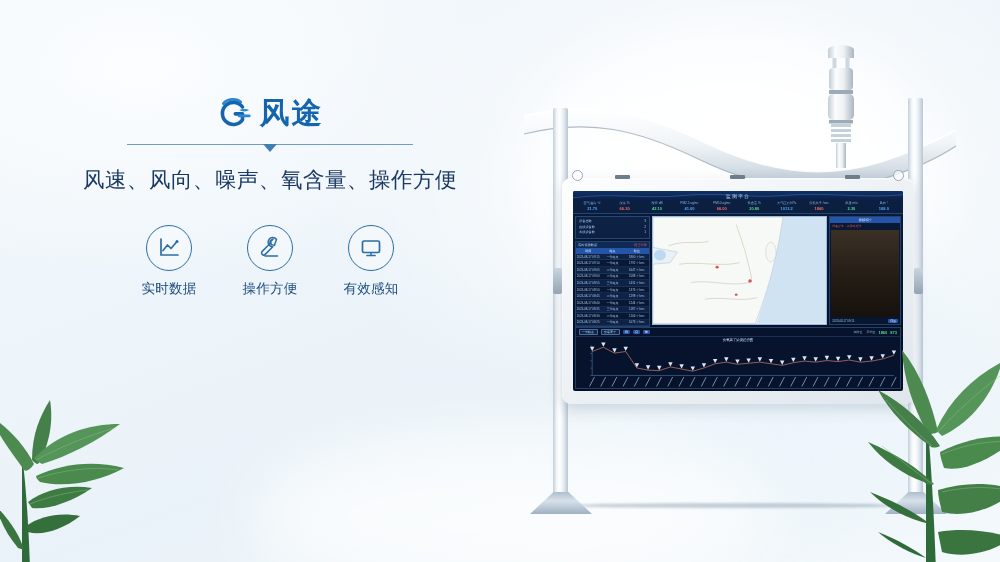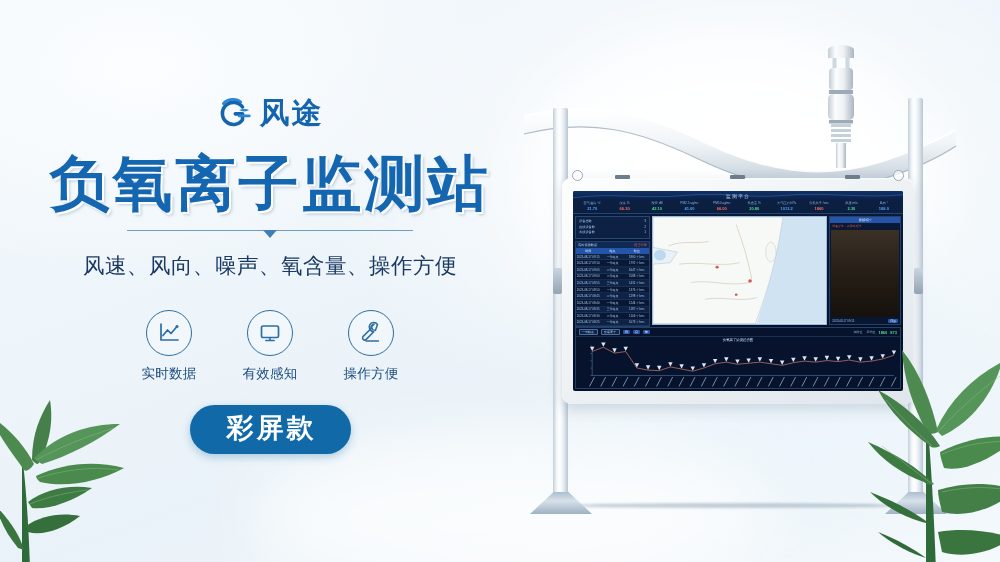--- a/index.html
+++ b/index.html
@@ -271,21 +271,20 @@
     <div class="logo-row">
       <svg class="logo-mark" viewBox="0 0 40 40">
         <path d="M28 7 C23 2.5 12 3 7.5 9" stroke="#2a87d6" stroke-width="3.2" fill="none" stroke-linecap="round"></path>
         <path d="M30 13 A13 13 0 1 0 30 28 L30 21 L21.5 21" stroke="#1565ae" stroke-width="4.2" fill="none" stroke-linecap="round" stroke-linejoin="round"></path>
         <path d="M26 16.5 C30 14.5 35 15 38 16.5 C34.5 18.6 29.5 18.8 26 16.5 Z" fill="#2a87d6"></path>
         <path d="M26 23.5 L38 23.5" stroke="#2a87d6" stroke-width="3.2" stroke-linecap="round"></path>
       </svg>
       <span class="logo-text">风途</span>
     </div>
 
-    <h1 class="headline">负氧离子监测站</h1>
 
     <div class="divider"></div>
 
     <div class="subtitle">
       <div>风速、风向、噪声、氧含量、操作方便</div>
     </div>
 
     <div class="features">
 
       <div class="feature">
@@ -296,41 +295,40 @@
             <circle cx="21" cy="6.5" r="1.5" fill="#2c6ea4"></circle>
           </svg>
         </div>
         <div class="f-label">实时数据</div>
       </div>
 
 
       <div class="feature">
         <div class="f-circle">
           <svg width="26" height="26" viewBox="0 0 26 26">
+            <path d="M19.5 4.5 A4.6 4.6 0 1 0 15.8 11.8 L8.2 19.4 A2.1 2.1 0 0 1 5.2 16.4 L12.8 8.8 A4.6 4.6 0 0 1 16 4.2 L13.6 6.6 L14.4 9.6 L17.4 10.4 Z" fill="none" stroke="#2c6ea4" stroke-width="1.5" stroke-linejoin="round"></path>
+            <path d="M8 21 L20.5 21" stroke="#2c6ea4" stroke-width="1.5" stroke-linecap="round"></path>
+          </svg>
+        </div>
+        <div class="f-label">操作方便</div>
+      </div>
+
+      <div class="feature">
+        <div class="f-circle">
+          <svg width="26" height="26" viewBox="0 0 26 26">
             <rect x="4.5" y="6" width="17" height="11.5" rx="1.6" fill="none" stroke="#2c6ea4" stroke-width="1.7"></rect>
             <path d="M9 20.5 L17 20.5" stroke="#2c6ea4" stroke-width="1.7" stroke-linecap="round"></path>
             <path d="M13 17.5 L13 20.5" stroke="#2c6ea4" stroke-width="1.5"></path>
           </svg>
         </div>
         <div class="f-label">有效感知</div>
       </div>
 
-      <div class="feature">
-        <div class="f-circle">
-          <svg width="26" height="26" viewBox="0 0 26 26">
-            <path d="M19.5 4.5 A4.6 4.6 0 1 0 15.8 11.8 L8.2 19.4 A2.1 2.1 0 0 1 5.2 16.4 L12.8 8.8 A4.6 4.6 0 0 1 16 4.2 L13.6 6.6 L14.4 9.6 L17.4 10.4 Z" fill="none" stroke="#2c6ea4" stroke-width="1.5" stroke-linejoin="round"></path>
-            <path d="M8 21 L20.5 21" stroke="#2c6ea4" stroke-width="1.5" stroke-linecap="round"></path>
-          </svg>
-        </div>
-        <div class="f-label">操作方便</div>
-      </div>
-
     </div>
 
-    <button class="cta">彩屏款</button>
   </div>
 
   <div class="station">
 
     <svg class="canopy" viewBox="0 0 440 110">
       <defs>
         <linearGradient id="canopyG" x1="0" y1="0" x2="0" y2="1">
           <stop offset="0%" stop-color="#ffffff"></stop>
           <stop offset="42%" stop-color="#f1f5f8"></stop>
           <stop offset="72%" stop-color="#d8e0e7"></stop>

